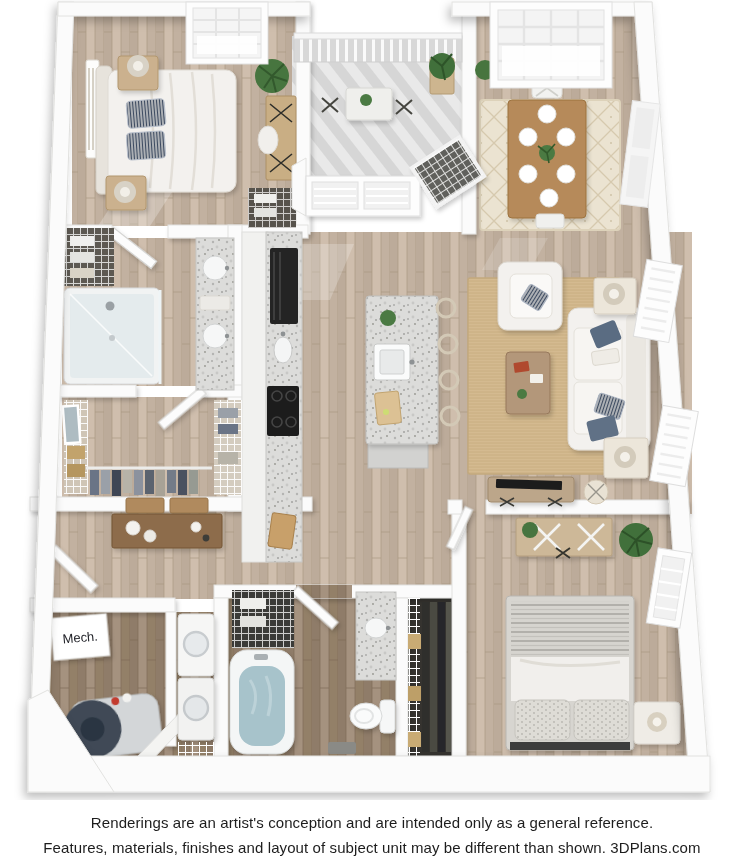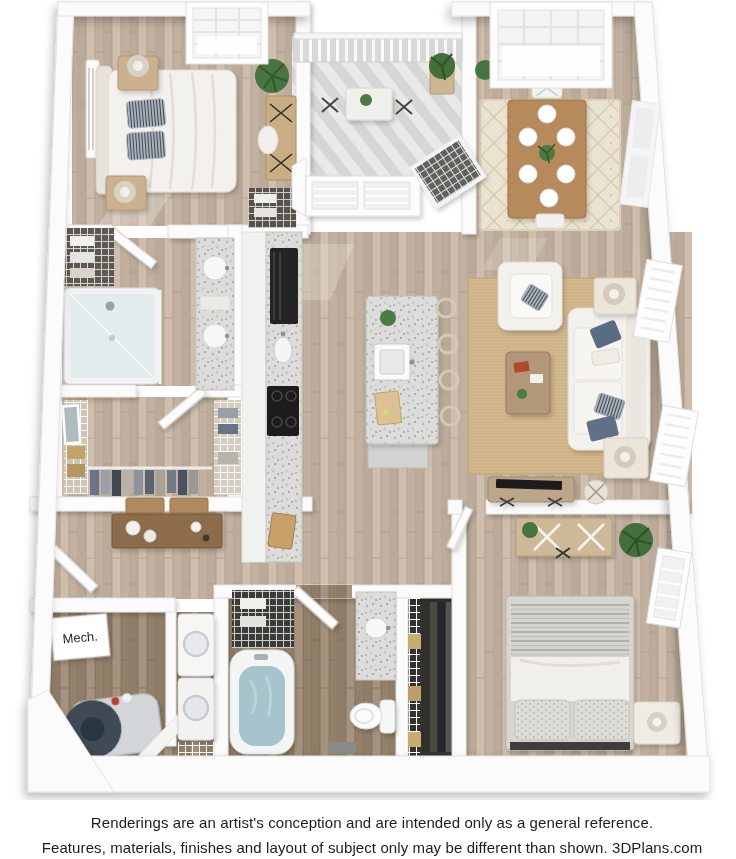--- a/index.html
+++ b/index.html
@@ -494,16 +494,16 @@
     <g transform="rotate(9 669 588)">
       <rect x="652" y="550" width="34" height="76" fill="#fdfdfd" stroke="#dedede"></rect>
       <rect x="658" y="557" width="22" height="62" fill="#f1f1f1" stroke="#e4e4e4"></rect>
       <path d="M658,570 h22 M658,583 h22 M658,596 h22 M658,609 h22" stroke="#ffffff" stroke-width="2.2"></path>
     </g>
   </g>
 </svg>
 
 <div class="footer">
   <div>Renderings are an artist's conception and are intended only as a general reference.</div>
-  <div>Features, materials, finishes and layout of subject only may be different than shown. 3DPlans.com</div>
+  <div>Features, materials, finishes and layout of subject unit may be different than shown. 3DPlans.com</div>
 </div>
 
 </div>
 
 </body></html>

